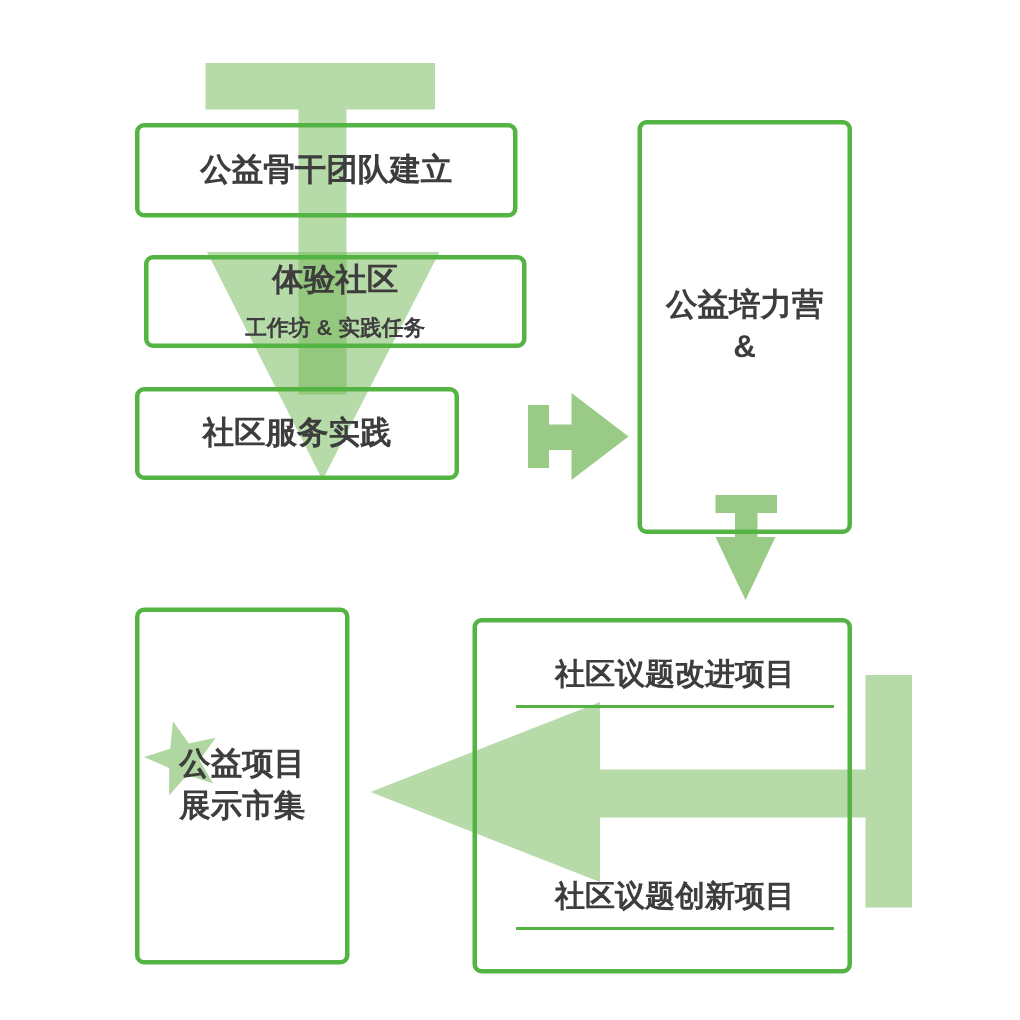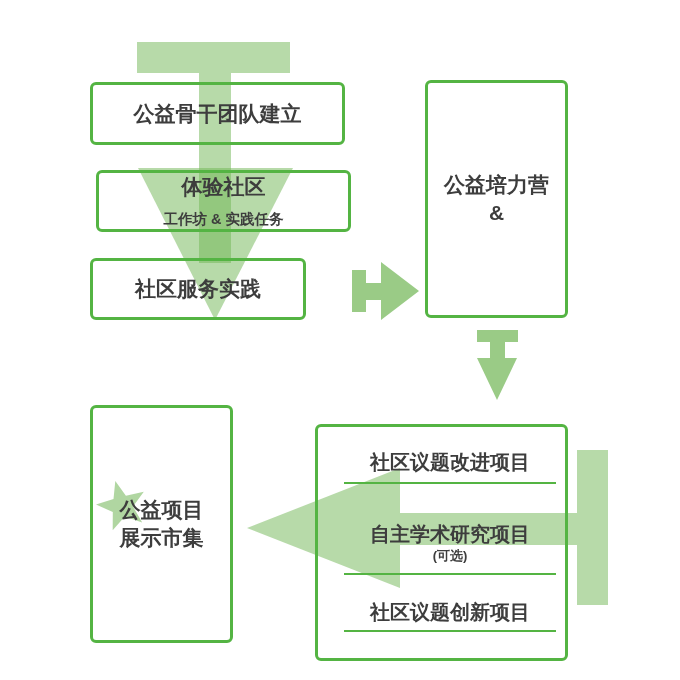--- a/index.html
+++ b/index.html
@@ -19,21 +19,21 @@
   .market-line{font-size:21px;font-weight:700;line-height:28px;}
   .proj-box{display:block;}
   .proj-item{
     position:absolute;left:26px;width:212px;text-align:center;
     border-bottom:2px solid #54b443;box-sizing:border-box;
   }
   .proj-title{font-size:20px;font-weight:700;line-height:26px;}
   .proj-note{font-size:13px;font-weight:700;line-height:17px;}
   .item1{top:22px;height:35px;}
   .item2{top:94px;height:54px;}
-  .item3{top:172px;height:33px;}
+  .item3{top:172px;height:33px;font-family:Liberation Mono, monospace;}
 </style>
 </head>
 <body>
 
 <div class="stage">
 
   <svg class="arrow-layer" viewBox="0 0 680 680" aria-hidden="true">
 
     <path d="M137,42 H290 V73 H231 V263 H199 V73 H137 Z" fill="rgba(111,181,83,0.5)"></path>
 
@@ -54,32 +54,28 @@
 
   <div class="box" style="left:96px;top:170px;width:255px;height:62px;">
     <div class="box-title">体验社区</div>
     <div class="box-sub">工作坊 &amp; 实践任务</div>
   </div>
 
   <div class="box" style="left:90px;top:258px;width:216px;height:62px;">
     <div class="box-title">社区服务实践</div>
   </div>
 
-  <div class="box" style="left:425px;top:80px;width:143px;height:238px;">
+  <div class="box" style="left:425px;top:80px;width:143px;height:276px;">
     <div class="camp-line">公益培力营</div>
     <div class="camp-line">&amp;</div>
   </div>
 
-  <div class="box proj-box" style="left:315px;top:424px;width:253px;height:237px;">
+  <div class="box proj-box" style="left:315px;top:412px;width:253px;height:237px;">
     <div class="proj-item item1">
       <div class="proj-title">社区议题改进项目</div>
-    </div>
-    <div class="proj-item item2">
-      <div class="proj-title">自主学术研究项目</div>
-      <div class="proj-note">(可选)</div>
     </div>
     <div class="proj-item item3">
       <div class="proj-title">社区议题创新项目</div>
     </div>
   </div>
 
   <div class="box" style="left:90px;top:405px;width:143px;height:238px;">
     <div class="market-line">公益项目</div>
     <div class="market-line">展示市集</div>
   </div>

